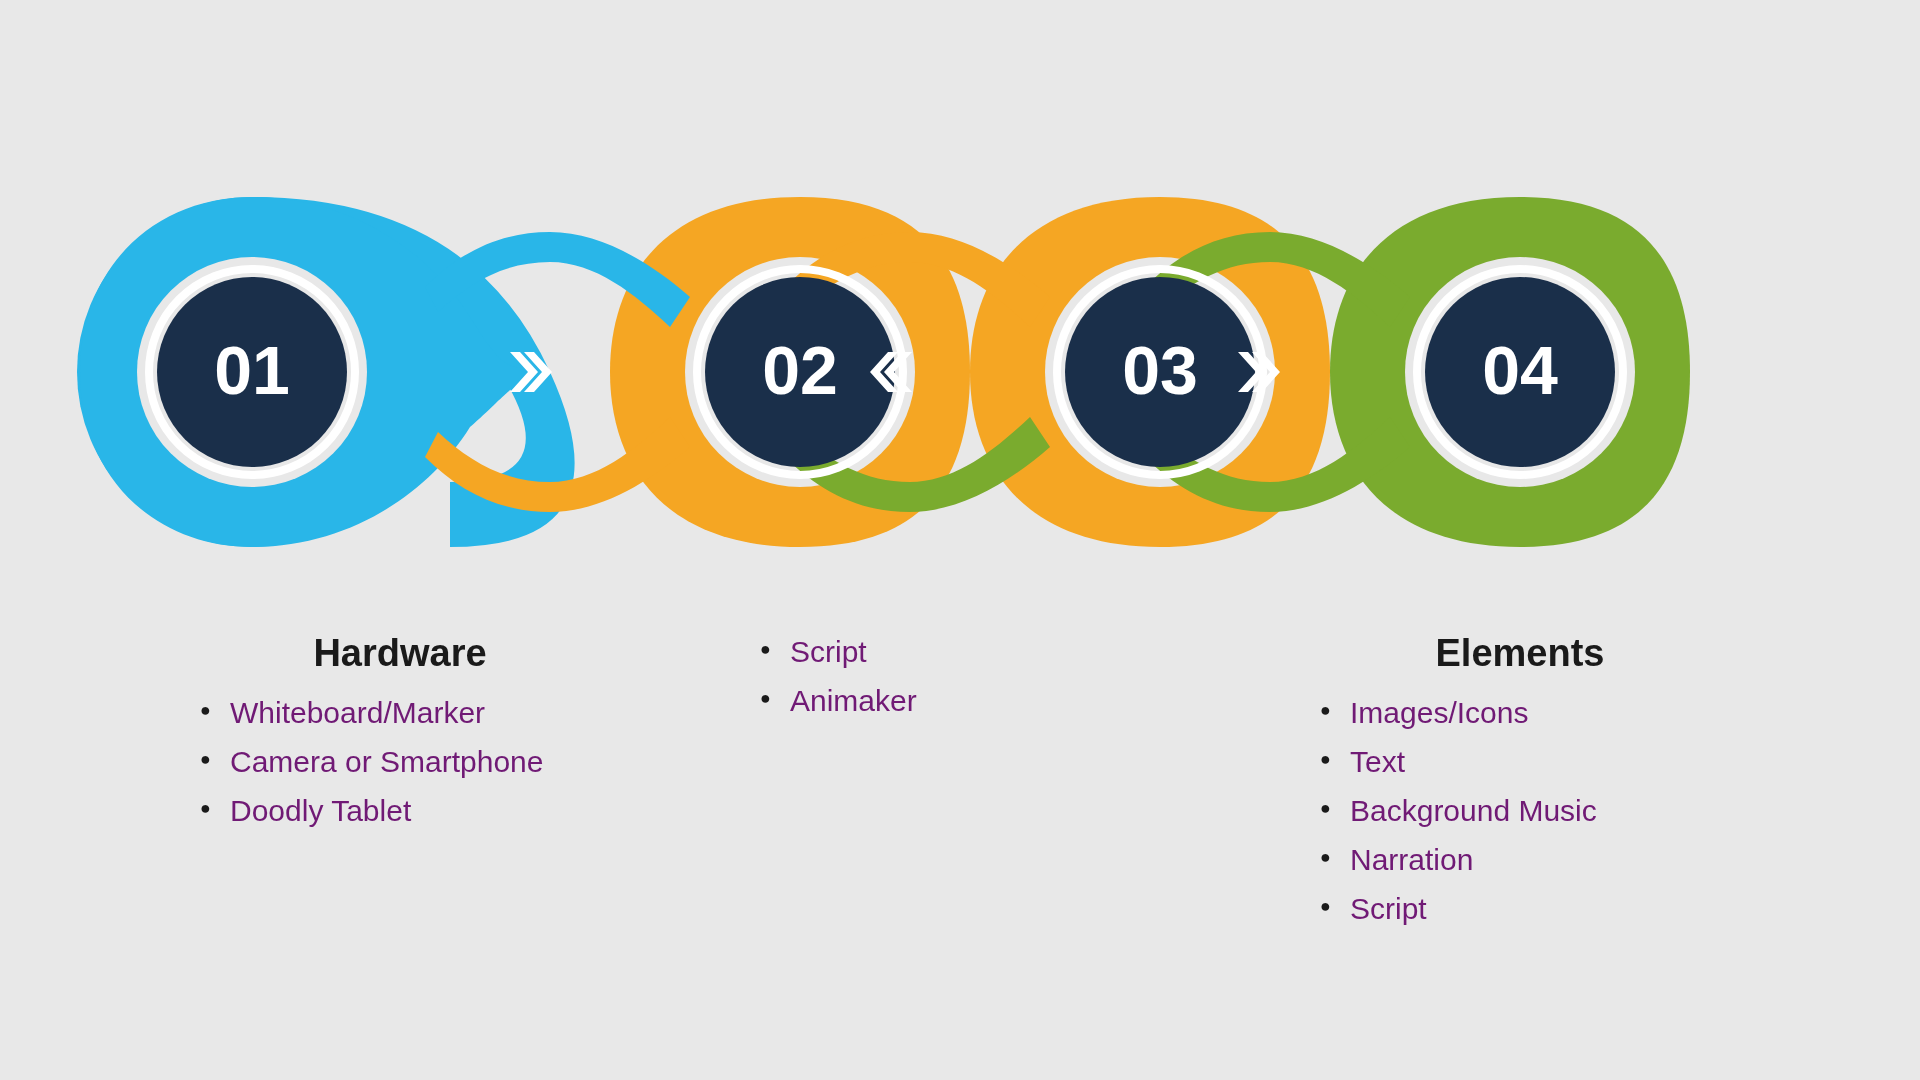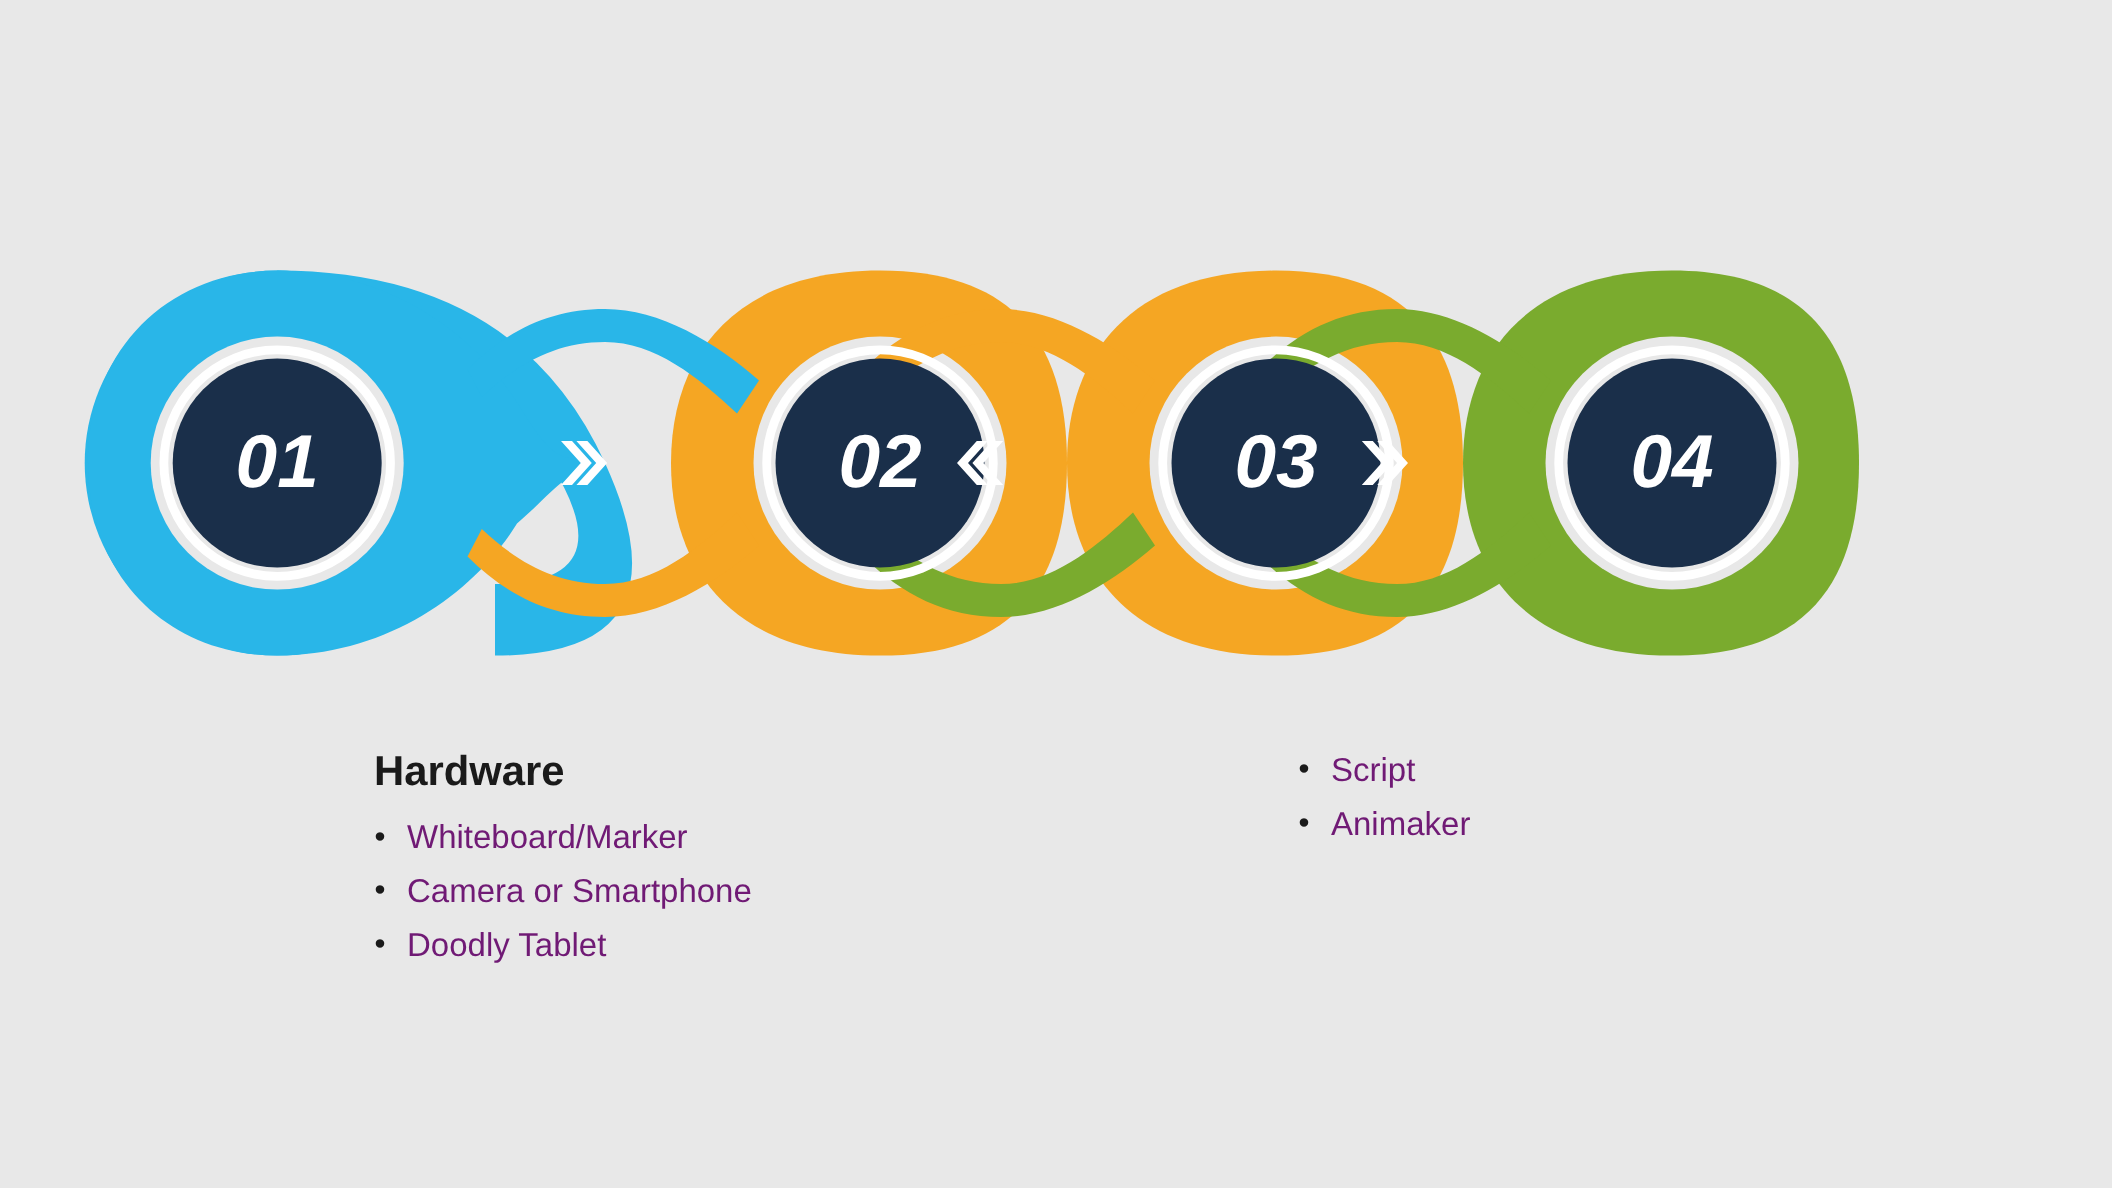--- a/index.html
+++ b/index.html
@@ -33,21 +33,21 @@
       width: 400px;
       display: flex;
       flex-direction: column;
     }
 
     .section-title {
       font-size: 38px;
       font-weight: 900;
       color: #1a1a1a;
       margin-bottom: 18px;
-      text-align: left;
+      text-align: center;
     }
 
     .section-list {
       list-style: none;
       padding: 0;
     }
 
     .section-list li {
       font-size: 30px;
       color: #701a75;
@@ -64,21 +64,20 @@
       color: #1a1a1a;
       font-size: 18px;
       top: 6px;
     }
 
     
     .chain-container {
       position: relative;
       width: 1780px;
       height: 460px;
-      font-style: italic;
     }
 
   </style>
 </head>
 <body>
 
 <div class="main-container">
 
   <div class="chain-container">
 
@@ -250,16 +249,26 @@
       </ul>
     </div>
 
     <div class="content-section">
       <ul class="section-list">
         <li>Script</li>
         <li>Animaker</li>
       </ul>
     </div>
 
+    <div class="content-section">
+      <h2 class="section-title">Elements</h2>
+      <ul class="section-list">
+        <li>Images/Icons</li>
+        <li>Text</li>
+        <li>Background Music</li>
+        <li>Narration</li>
+        <li>Script</li>
+      </ul>
+    </div>
 
 
   </div>
 </div>
 
 </body></html>

